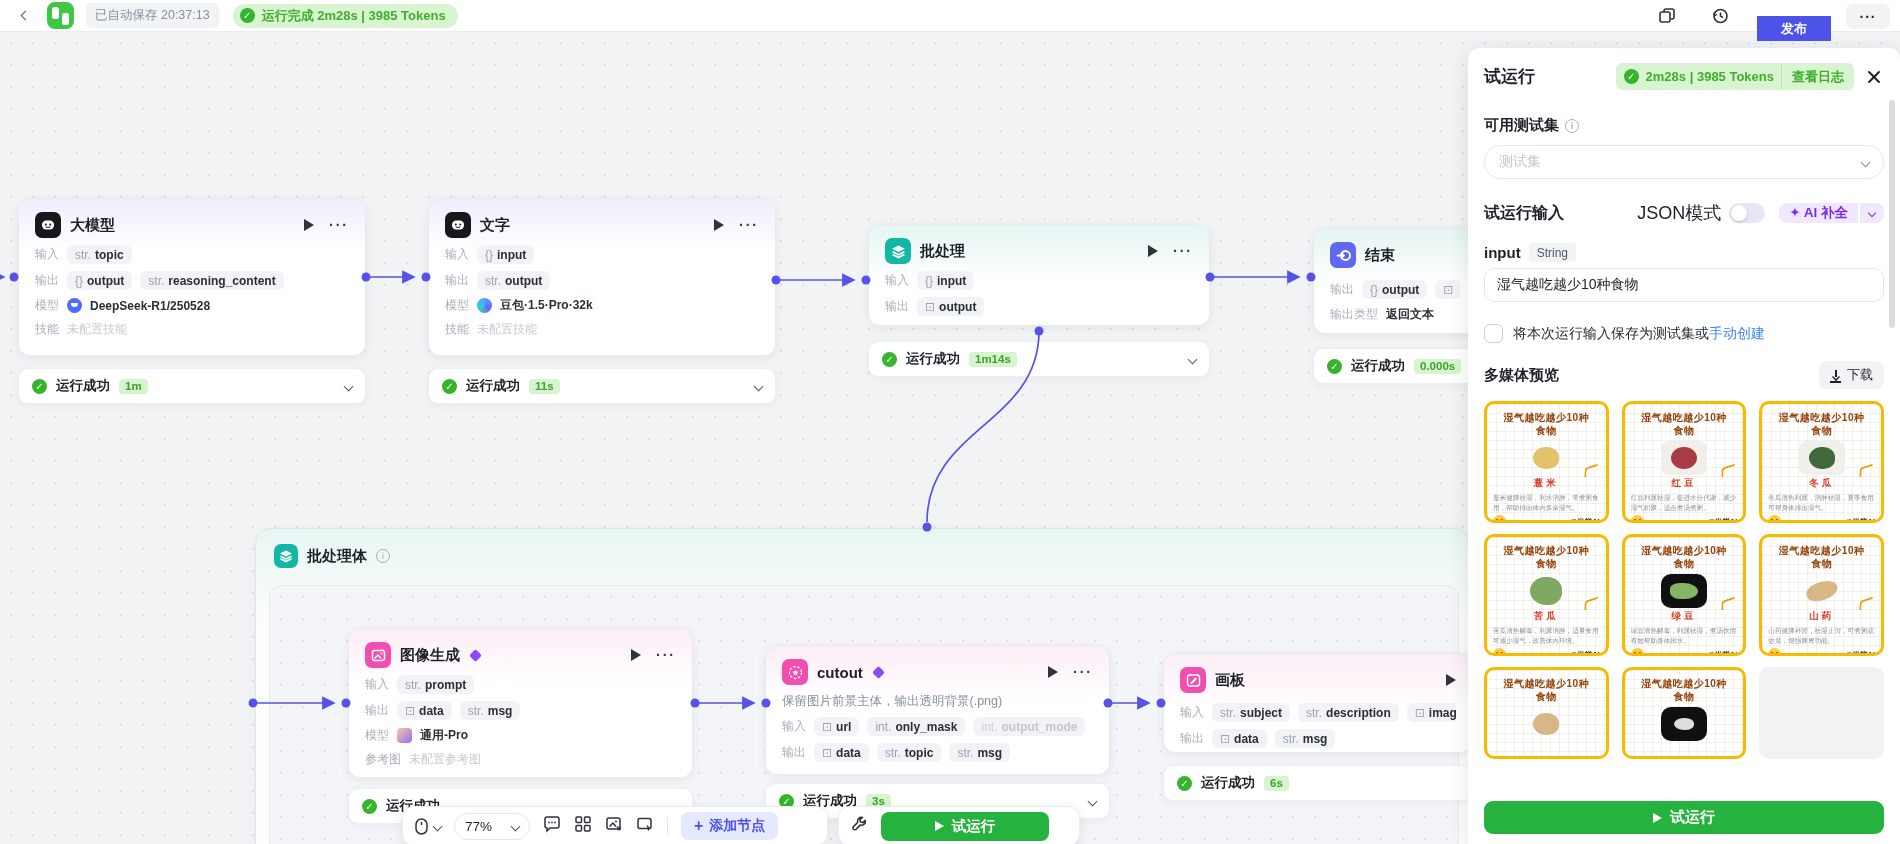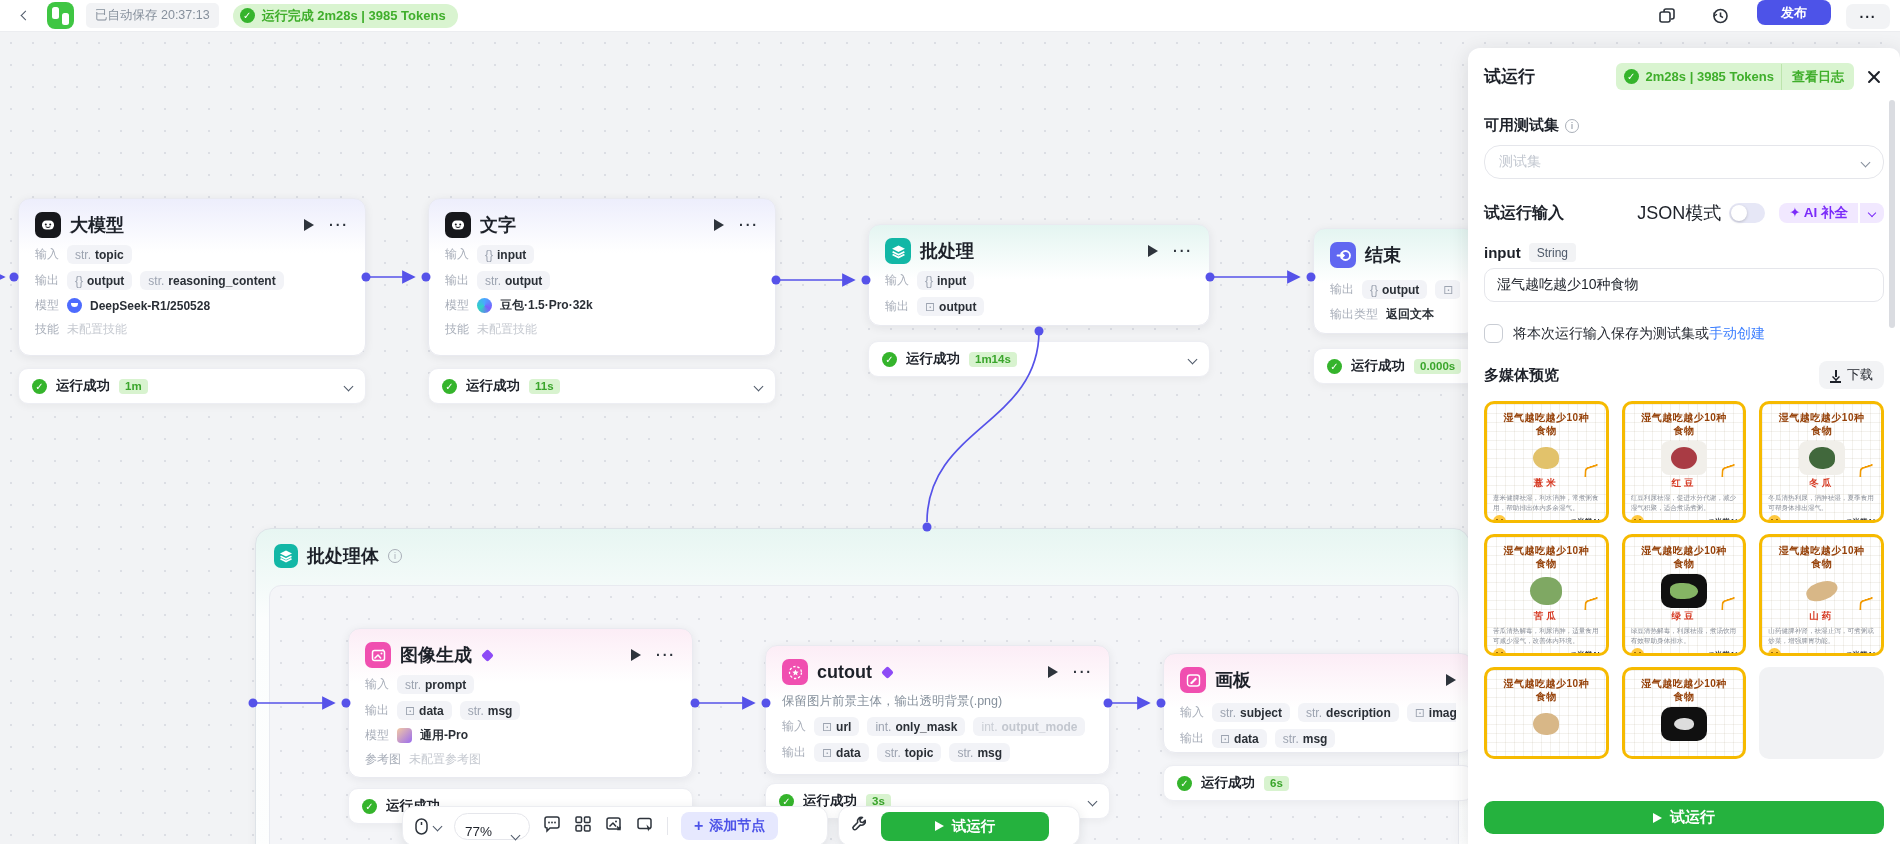--- a/index.html
+++ b/index.html
@@ -19,22 +19,22 @@
   .applogo:before, .applogo:after { content:""; position:absolute; background:#fff; border-radius:2.5px; }
   .applogo:before { width:7px; height:12px; left:5px; top:5px; }
   .applogo:after  { width:7px; height:12px; right:5px; bottom:4px; }
   .autosave { margin-left:12px; background:#F2F3F5; color:#86909C; font-size:12.5px;
     padding:4px 9px; border-radius:5px; }
   .runpill { margin-left:14px; background:#D9F4D0; color:#3FAE2B; font-size:13px; font-weight:700;
     padding:3px 12px 3px 7px; border-radius:13px; display:flex; align-items:center; gap:7px; }
   .ckc { width:15px; height:15px; border-radius:50%; background:#35B42C; color:#fff; font-size:10px;
     display:inline-flex; align-items:center; justify-content:center; font-weight:700; }
   .tb-ic { width:18px; height:18px; color:#2E343C; }
-  #publish { position:absolute; left:1757px; top:0; width:74px; height:25px; background:#4D53E8;
-    color:#fff; font-size:13px; font-weight:700; border:none; border-radius:8px; cursor:pointer; }
+  #publish { position:absolute; left:1757px; top:16px; width:74px; height:25px; background:#4D53E8;
+    color:#fff; font-size:13px; font-weight:700; border:none; border-radius:0; cursor:pointer; }
   #morebtn { position:absolute; left:1846px; top:4px; width:44px; height:25px; background:#F2F3F5;
     border:none; border-radius:7px; font-size:14px; font-weight:700; color:#1D2129; letter-spacing:1px; cursor:pointer;}
 
   
   #canvas { position:absolute; top:32px; left:0; width:1900px; height:812px; overflow:hidden;
     background:#F2F3F5;
     background-image:radial-gradient(circle,#DCDEE4 1px,transparent 1.3px);
     background-size:22px 22px; }
 
   
@@ -53,21 +53,21 @@
   .node.hd-teal   { background:linear-gradient(180deg,#E4F5F1 0%,#fff 54px); }
   .node.hd-pink   { background:linear-gradient(180deg,#FCEDF6 0%,#fff 54px); }
   .nhead { display:flex; align-items:center; gap:9px; }
   .nicon { width:26px; height:26px; border-radius:7px; display:flex; align-items:center;
     justify-content:center; flex:none; }
   .nicon.black  { background:#17181C; }
   .nicon.teal   { background:#12B7A6; }
   .nicon.indigo { background:#6067F1; }
   .nicon.pink   { background:#F04FB0; }
   .nicon.sm { width:24px; height:24px; border-radius:7px; }
-  .ntitle { font-size:18px; font-weight:700; color:#1D2129; }
+  .ntitle { font-size:15px; font-weight:700; color:#1D2129; }
   .diamond { width:9px; height:9px; background:#8D4BF6; transform:rotate(45deg); border-radius:2px;
     margin-left:2px; flex:none; }
   .nact { margin-left:auto; display:flex; align-items:center; gap:15px; }
   .playtri { width:0; height:0; border-left:10px solid #2E343C; border-top:6px solid transparent;
     border-bottom:6px solid transparent; cursor:pointer; }
   .dots { color:#2E343C; font-weight:700; font-size:14px; letter-spacing:2px; cursor:pointer; line-height:10px; }
   .row { display:flex; align-items:center; gap:8px; margin-top:7px; font-size:12px; white-space:nowrap; overflow:hidden;}
   .rlabel { color:#A8AEB9; flex:none; }
   .tag { background:#F2F3F7; border-radius:6px; padding:2.5px 8px; display:inline-flex; gap:4px;
     align-items:center; color:#2A2F36; font-weight:600; font-size:12px; flex:none; }
@@ -93,21 +93,21 @@
 
   
   #edges { position:absolute; left:0; top:0; z-index:5; pointer-events:none; }
 
   
   .floatbar { position:absolute; background:#fff; border:1px solid #ECEDF1; border-radius:12px;
     box-shadow:0 3px 12px rgba(31,35,41,.10); z-index:8; display:flex; align-items:center; }
   #toolbar1 { left:402px; top:774px; width:426px; height:40px; padding:0 12px; gap:13px; }
   #toolbar2 { left:838px; top:774px; width:242px; height:40px; padding:0 12px; gap:12px; }
   .zoompill { border:1px solid #E5E6EB; border-radius:14px; height:27px; width:76px; display:flex;
-    align-items:flex-end; justify-content:space-between; padding:0 10px; font-size:13.5px; color:#1D2129; cursor:pointer;}
+    align-items:center; justify-content:space-between; padding:0 10px; font-size:13.5px; color:#1D2129; cursor:pointer;}
   .tbdiv { width:1px; height:18px; background:#E5E6EB; }
   #addnode { background:#E6E8FE; color:#4D53E8; border:none; border-radius:8px; height:28px;
     padding:0 13px; font-size:14px; font-weight:600; display:flex; align-items:center; gap:6px; cursor:pointer;}
   .greenbtn { background:#25B23E; color:#fff; border:none; border-radius:8px; font-weight:700;
     display:flex; align-items:center; justify-content:center; gap:8px; cursor:pointer; }
   #runbtn2 { width:168px; height:29px; font-size:14.5px; }
   .wtri { width:0; height:0; border-left:9px solid #fff; border-top:5.5px solid transparent;
     border-bottom:5.5px solid transparent; }
 
   

